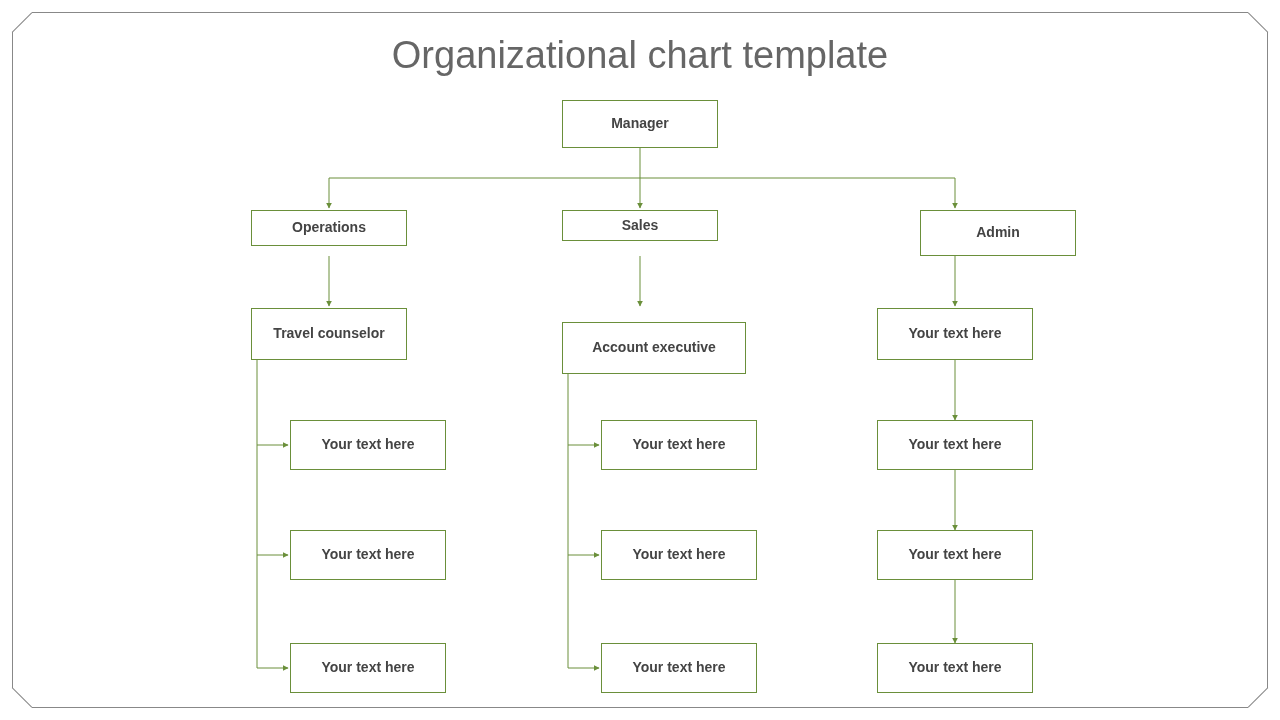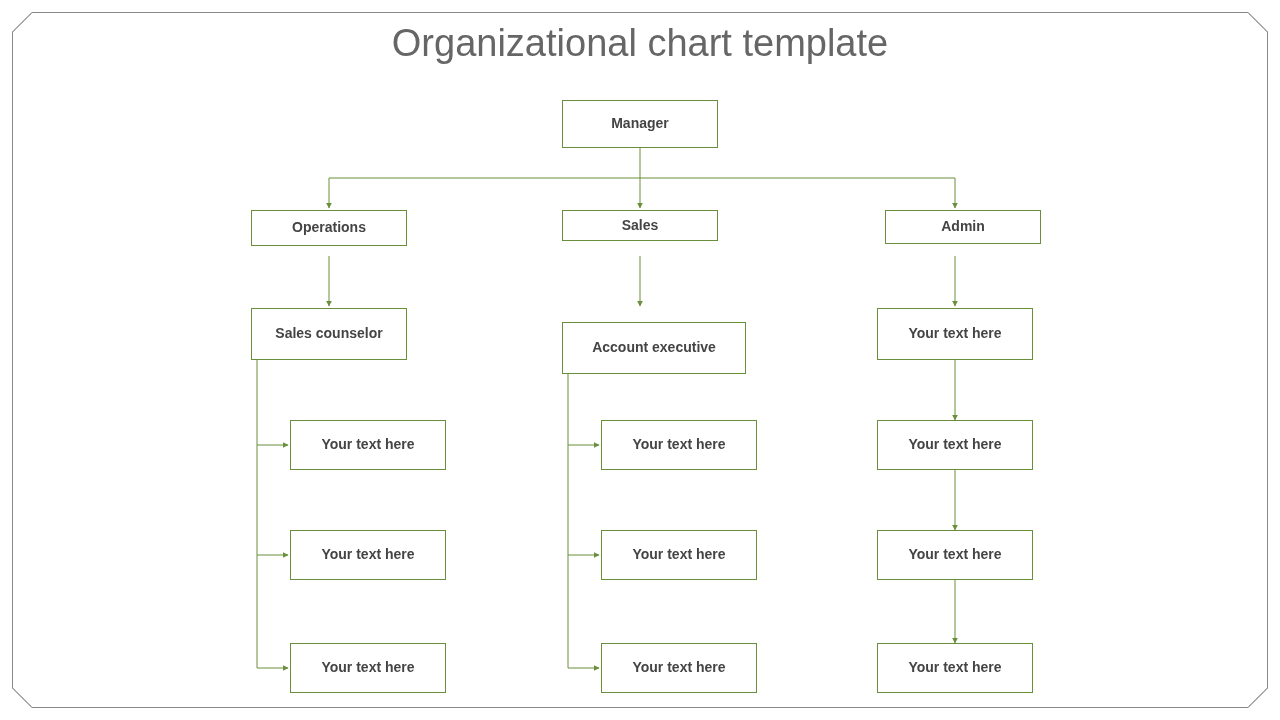--- a/index.html
+++ b/index.html
@@ -8,21 +8,21 @@
   .frame{position:absolute;inset:12px;pointer-events:none}
   .frame .t,.frame .b{position:absolute;left:20px;right:20px;height:0;border-top:1px solid #888}
   .frame .b{bottom:0}
   .frame .l,.frame .r{position:absolute;top:20px;bottom:20px;width:0;border-left:1px solid #888}
   .frame .r{right:0}
   .frame .d{position:absolute;width:28px;height:0;border-top:1px solid #888}
   .frame .d1{top:10px;left:-4px;transform:rotate(-45deg)}
   .frame .d2{top:10px;right:-4px;transform:rotate(45deg)}
   .frame .d3{bottom:10px;left:-4px;transform:rotate(45deg)}
   .frame .d4{bottom:10px;right:-4px;transform:rotate(-45deg)}
-  h1.title{position:absolute;top:18px;left:0;right:0;text-align:center;margin:4px;font-weight:400;font-size:38px;color:#666}
+  h1.title{position:absolute;top:18px;left:0;right:0;text-align:center;margin:16px;font-weight:400;font-size:38px;color:#666}
   .box{position:absolute;border:1px solid #6a8f3a;background:#fff;display:flex;align-items:center;justify-content:center;text-align:center;font-size:14px;font-weight:700;color:#444;line-height:1.25;padding:12px 6px;box-sizing:border-box}
   svg.connectors{position:absolute;inset:0;width:1280px;height:720px;pointer-events:none}
 </style>
 </head>
 <body>
 
 <div class="page">
 
   <div class="frame">
     <div class="t"></div>
@@ -70,23 +70,23 @@
       <line x1="955" y1="360" x2="955" y2="420" marker-end="url(#ah)"></line>
       <line x1="955" y1="470" x2="955" y2="530" marker-end="url(#ah)"></line>
       <line x1="955" y1="580" x2="955" y2="643" marker-end="url(#ah)"></line>
     </g>
   </svg>
 
   <div class="box" style="left:562px;top:100px;width:156px;height:48px">Manager</div>
 
   <div class="box" style="left:251px;top:210px;width:156px;height:36px">Operations</div>
   <div class="box" style="left:562px;top:210px;width:156px;height:31px">Sales</div>
-  <div class="box" style="left:885px;top:210px;width:156px;height:34px">Admin</div>
+  <div class="box" style="left:920px;top:210px;width:156px;height:46px">Admin</div>
 
-  <div class="box" style="left:251px;top:308px;width:156px;height:52px">Sales counselor</div>
+  <div class="box" style="left:251px;top:308px;width:156px;height:52px">Travel counselor</div>
   <div class="box" style="left:562px;top:322px;width:184px;height:52px">Account executive</div>
   <div class="box" style="left:877px;top:308px;width:156px;height:52px">Your text here</div>
 
   <div class="box" style="left:290px;top:420px;width:156px;height:50px">Your text here</div>
   <div class="box" style="left:290px;top:530px;width:156px;height:50px">Your text here</div>
   <div class="box" style="left:290px;top:643px;width:156px;height:50px">Your text here</div>
 
   <div class="box" style="left:601px;top:420px;width:156px;height:50px">Your text here</div>
   <div class="box" style="left:601px;top:530px;width:156px;height:50px">Your text here</div>
   <div class="box" style="left:601px;top:643px;width:156px;height:50px">Your text here</div>

